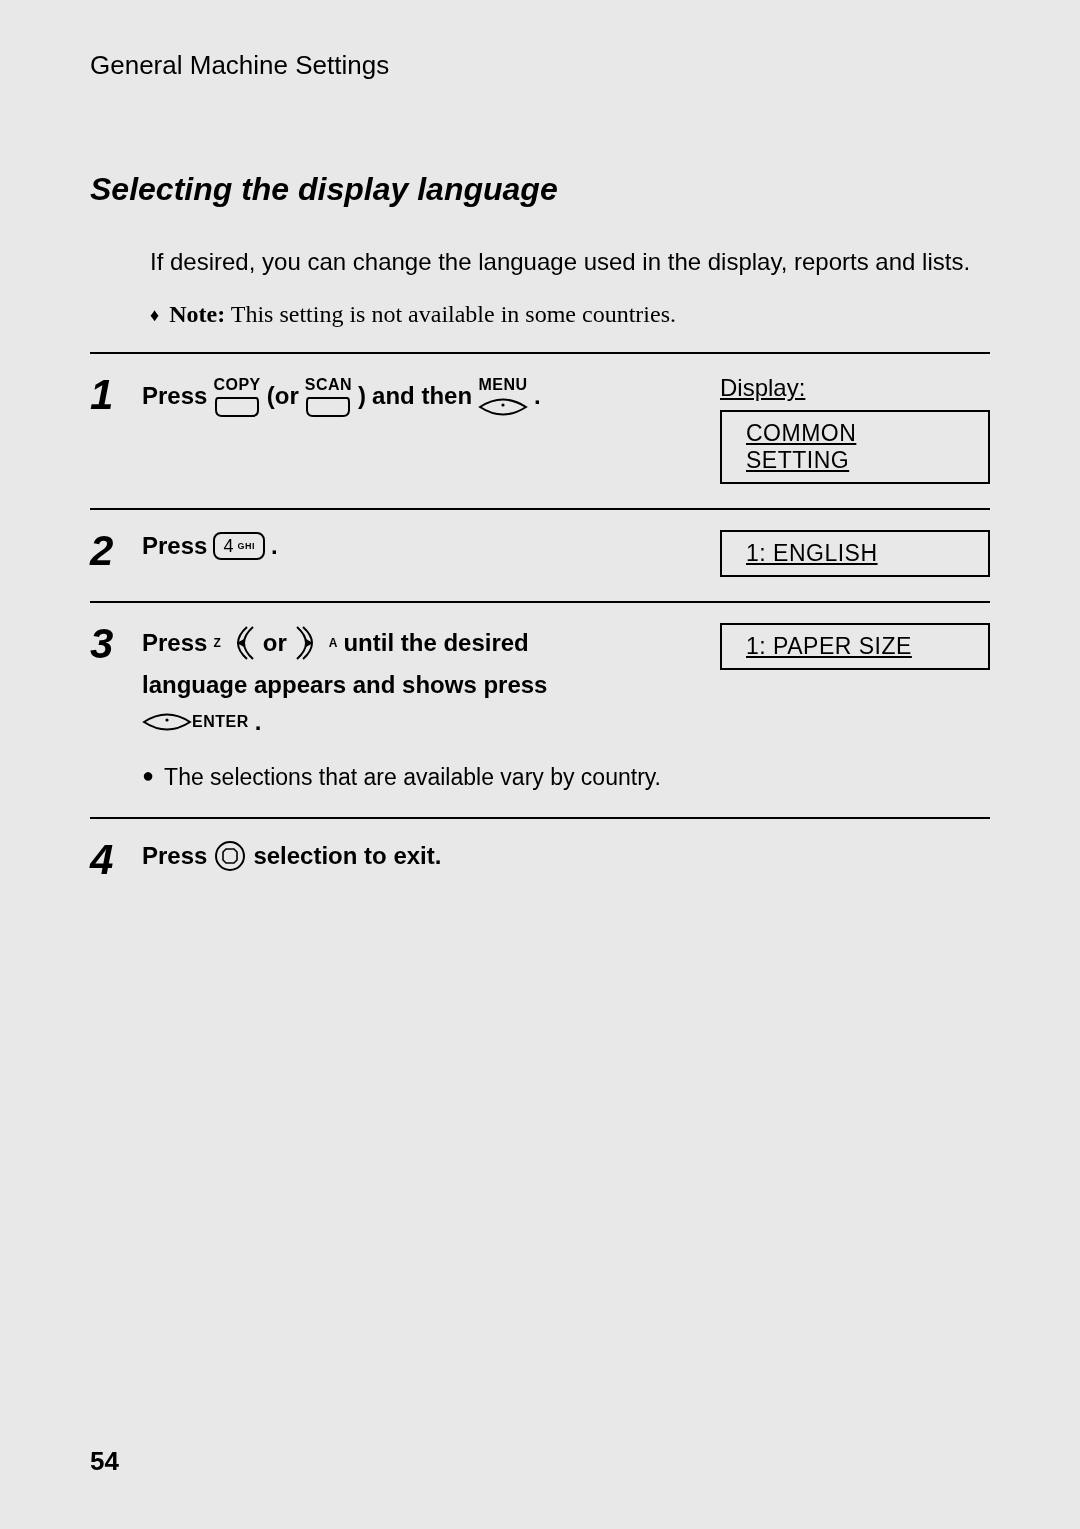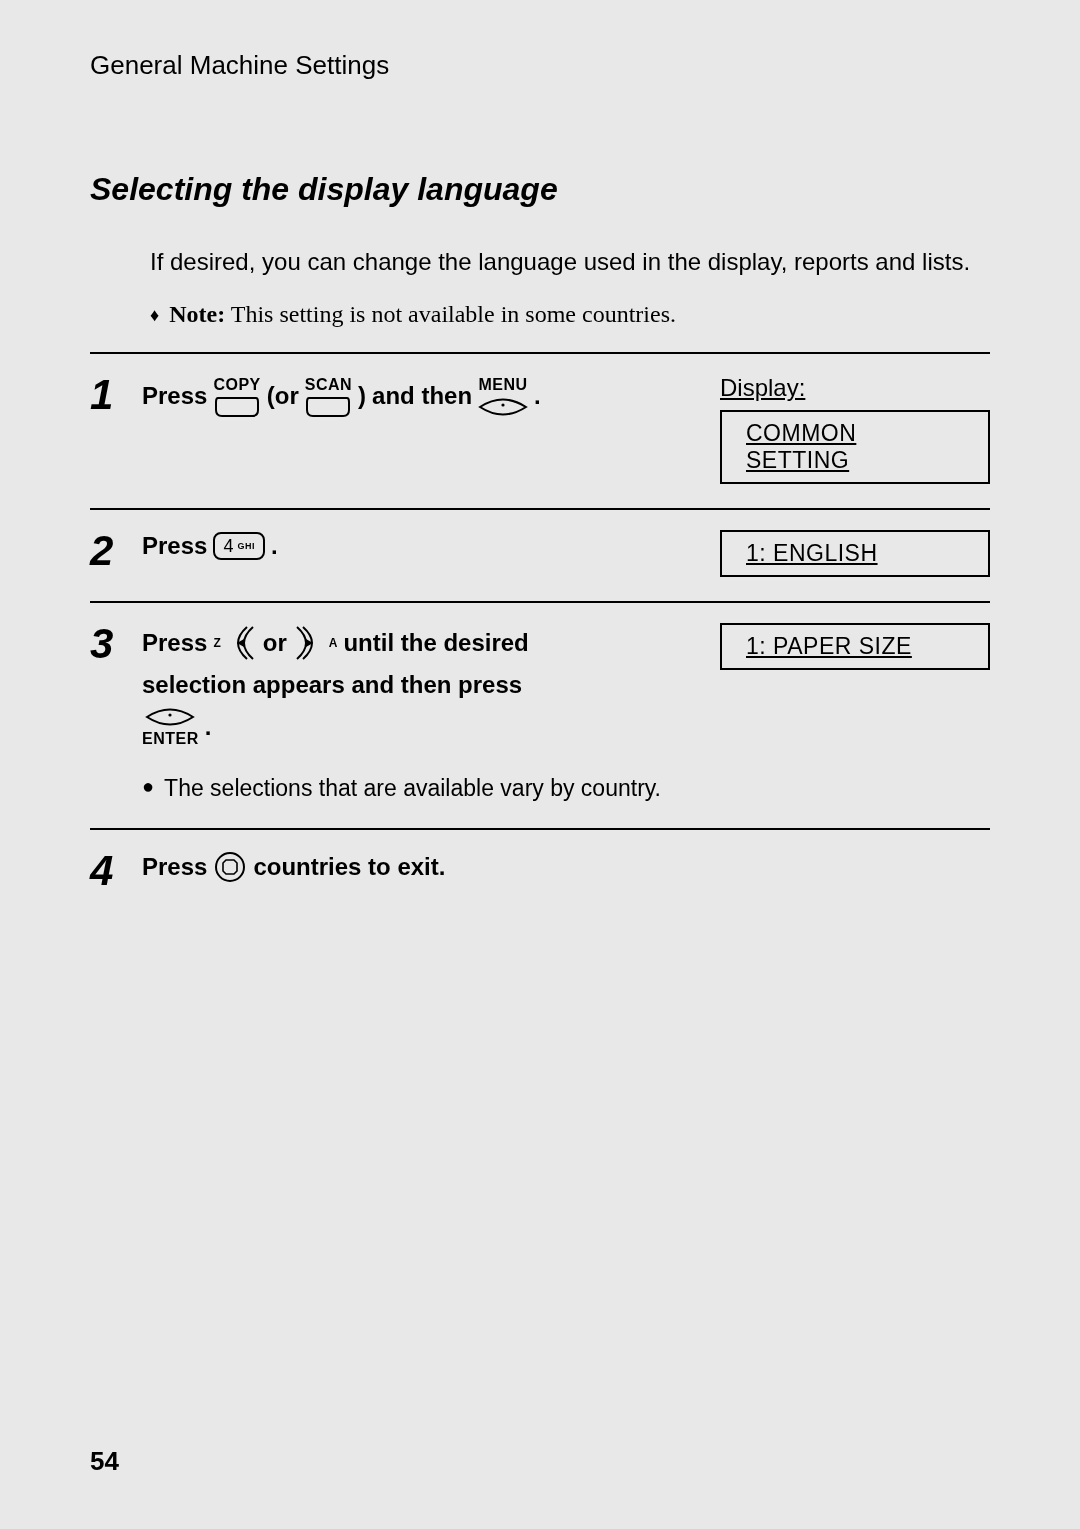--- a/index.html
+++ b/index.html
@@ -129,21 +129,21 @@
   .arrow-diamond {
     display: inline-block;
   }
   .arrow-diamond svg { display: block; }
   .zletter, .aletter {
     font-size: 12px;
     font-weight: bold;
   }
   .enter-block {
     display: inline-flex;
-    flex-direction: column;
+    flex-direction: row;
     align-items: center;
   }
   .bullet-line {
     display: flex;
     gap: 10px;
     margin-top: 24px;
     font-size: 23px;
   }
   .bullet-dot {
     font-size: 20px;
@@ -263,21 +263,21 @@
             <svg width="30" height="40" viewBox="0 0 30 40">
                 <path d="M4 4 Q22 20 4 36 M10 4 Q28 20 10 36" fill="none" stroke="#000" stroke-width="2"></path>
                 <path d="M20 20 l-7 -4 v8 z" fill="#000"></path>
               </svg>
           </span>
           <span class="aletter">A</span>
 
           <span>until the desired</span>
         </div>
         <div class="instr-line" style="margin-top:6px;">
-          <span>selection appears and then press</span>
+          <span>language appears and shows press</span>
         </div>
         <div class="instr-line" style="margin-top:4px;">
           <span class="enter-block">
             <span class="rounded-rect-key">
               <svg width="50" height="22" viewBox="0 0 50 22">
                   <path d="M2 11 Q25 -4 48 11 Q25 26 2 11 Z" fill="none" stroke="#000" stroke-width="2"></path>
                   <circle cx="25" cy="9" r="1.6" fill="#000"></circle>
                 </svg>
             </span>
             <span class="keycap-label">ENTER</span>
@@ -299,21 +299,21 @@
       <div class="step-num">4</div>
       <div class="step-body">
         <div class="instr-line">
           <span>Press</span>
           <span class="stop-key">
             <svg width="34" height="34" viewBox="0 0 34 34">
               <circle cx="17" cy="17" r="14" fill="none" stroke="#000" stroke-width="2"></circle>
               <polygon points="13,10 21,10 24,13 24,21 21,24 13,24 10,21 10,13" fill="none" stroke="#000" stroke-width="1.6"></polygon>
             </svg>
           </span>
-          <span>countries to exit.</span>
+          <span>selection to exit.</span>
         </div>
       </div>
       <div class="step-display"></div>
     </div>
 
   </div>
 
   <div class="page-number">54</div>
 </div>
 

